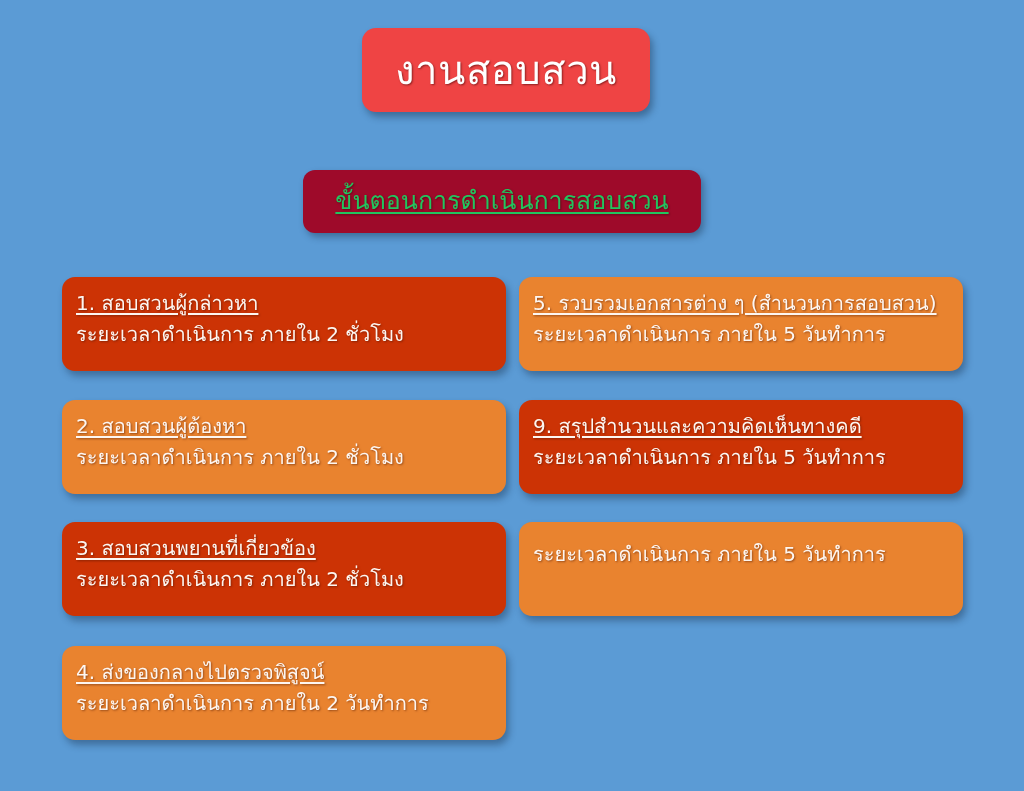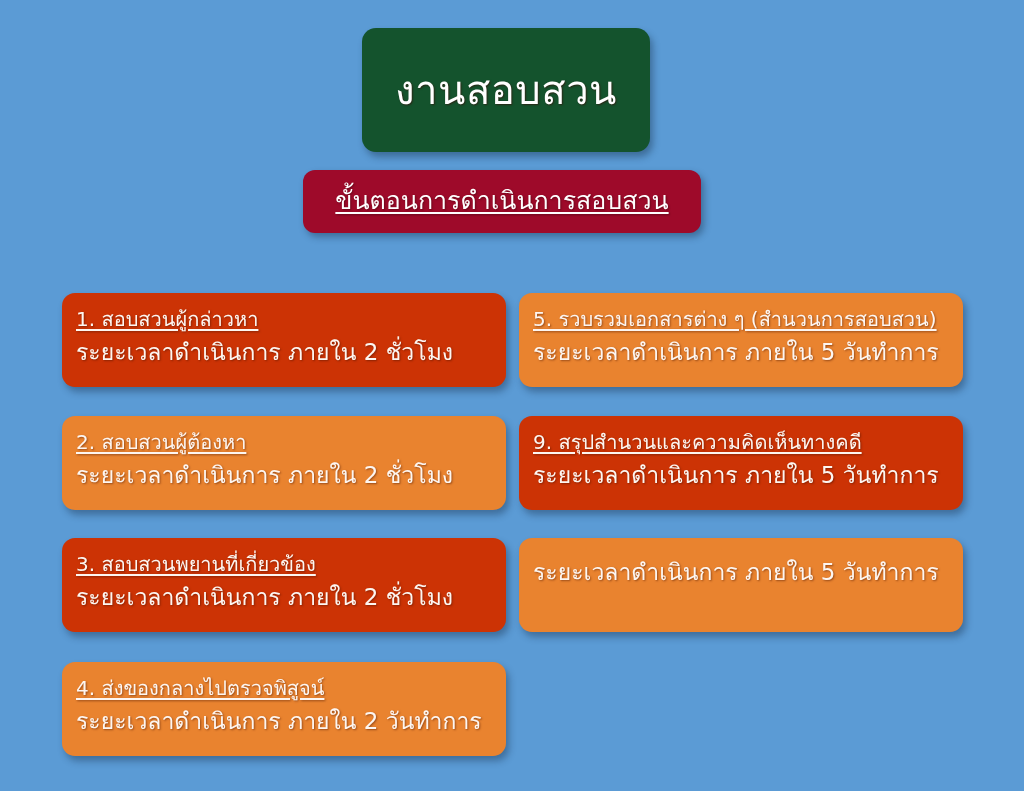--- a/index.html
+++ b/index.html
@@ -20,22 +20,22 @@
     height: 791px;
     background: #5b9bd5;
   }
 
   
   .title-box {
     position: absolute;
     left: 362px;
     top: 28px;
     width: 288px;
-    height: 124px;
-    background: #14532d;
+    height: 84px;
+    background: #ef4444;
     border-radius: 14px;
     box-shadow: 3px 5px 7px rgba(18, 40, 66, 0.40);
     display: flex;
     align-items: center;
     justify-content: center;
   }
   .title-text {
     color: #ffffff;
     font-size: 40px;
     line-height: 1.1;
@@ -52,39 +52,38 @@
     width: 398px;
     height: 63px;
     background: #9e0a2a;
     border-radius: 12px;
     box-shadow: 3px 4px 7px rgba(18, 40, 66, 0.40);
     display: flex;
     align-items: center;
     justify-content: center;
   }
   .subtitle-text {
-    color: #ffffff;
+    color: #22c55e;
     font-size: 25px;
     line-height: 1.15;
     text-decoration: underline;
     text-underline-offset: 3px;
     text-shadow: 1px 1px 2px rgba(50, 0, 10, 0.5);
     white-space: nowrap;
   }
 
   
   .step {
     position: absolute;
     width: 444px;
     height: 94px;
     border-radius: 13px;
     box-shadow: 3px 5px 7px rgba(18, 40, 66, 0.38);
     box-sizing: border-box;
     padding: 14px 0 0 14px;
-    margin-top: 16px;
   }
   .step.dark  { background: #cc3305; }
   .step.light { background: #e9832f; }
 
   .col-left  { left: 62px;  }
   .col-right { left: 519px; }
 
   .row-1 { top: 277px; }
   .row-2 { top: 400px; }
   .row-3 { top: 522px; }
@@ -95,21 +94,21 @@
     font-size: 20px;
     line-height: 1.25;
     text-decoration: underline;
     text-underline-offset: 3px;
     text-shadow: 1px 1px 2px rgba(70, 18, 0, 0.5);
     white-space: nowrap;
   }
   .step-duration {
     margin-top: 6px;
     color: #fdf6f1;
-    font-size: 23px;
+    font-size: 20px;
     line-height: 1.25;
     text-shadow: 1px 1px 2px rgba(70, 18, 0, 0.5);
     white-space: nowrap;
   }
 </style>
 </head>
 <body>
 
 <div id="slide">
 

